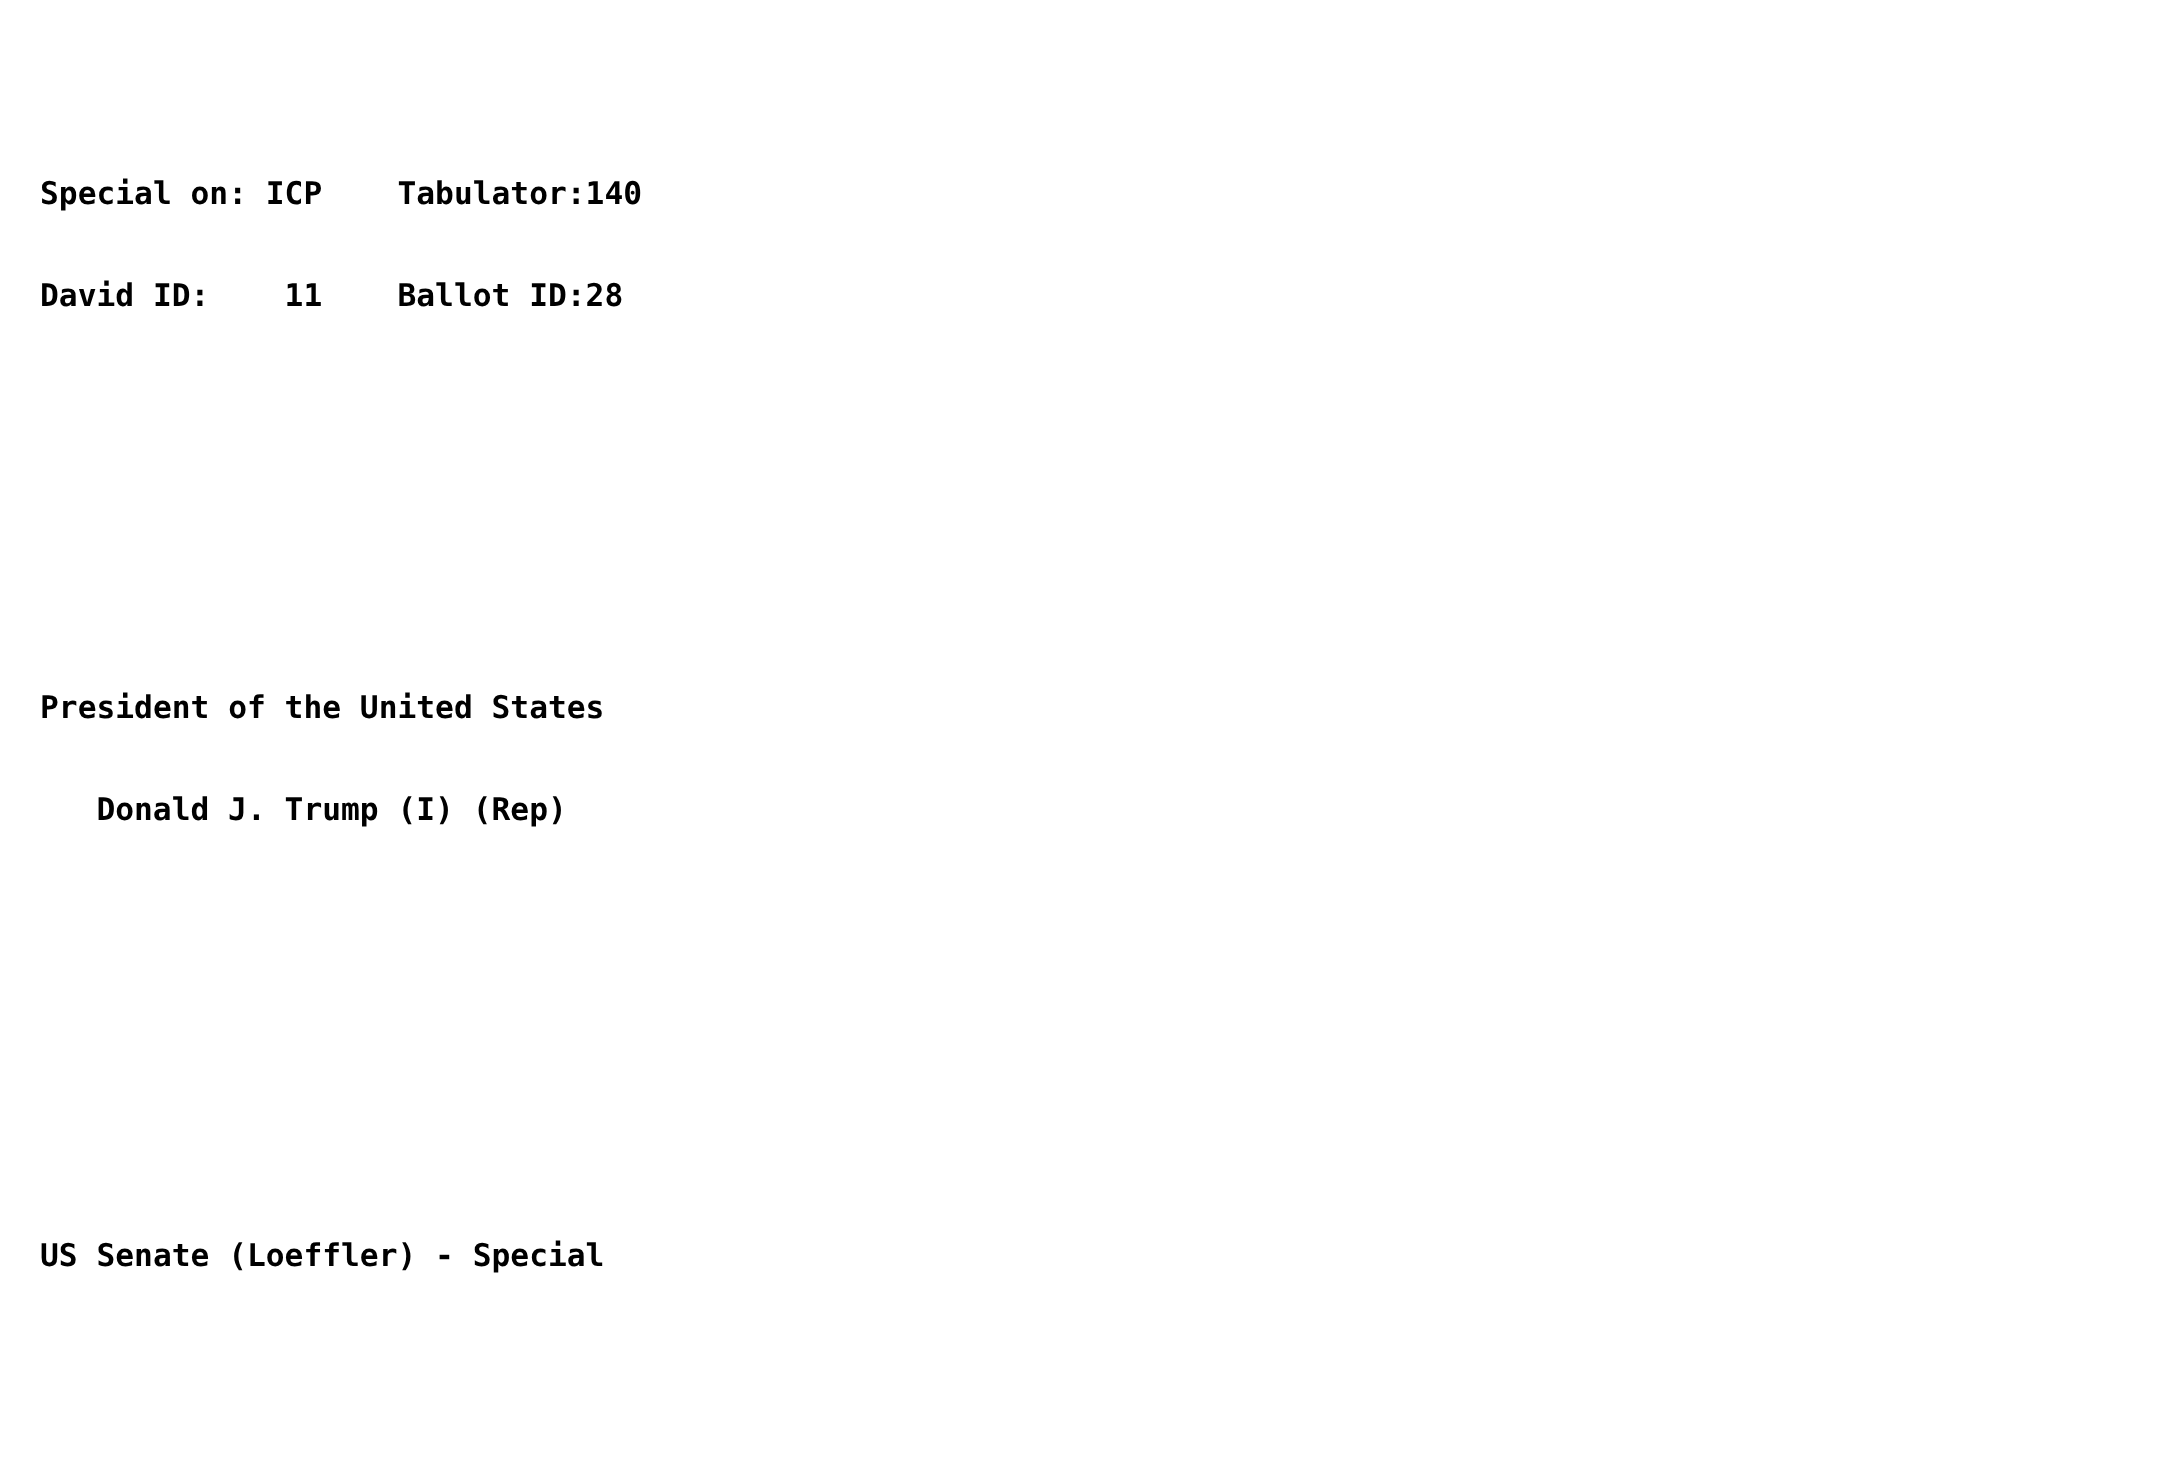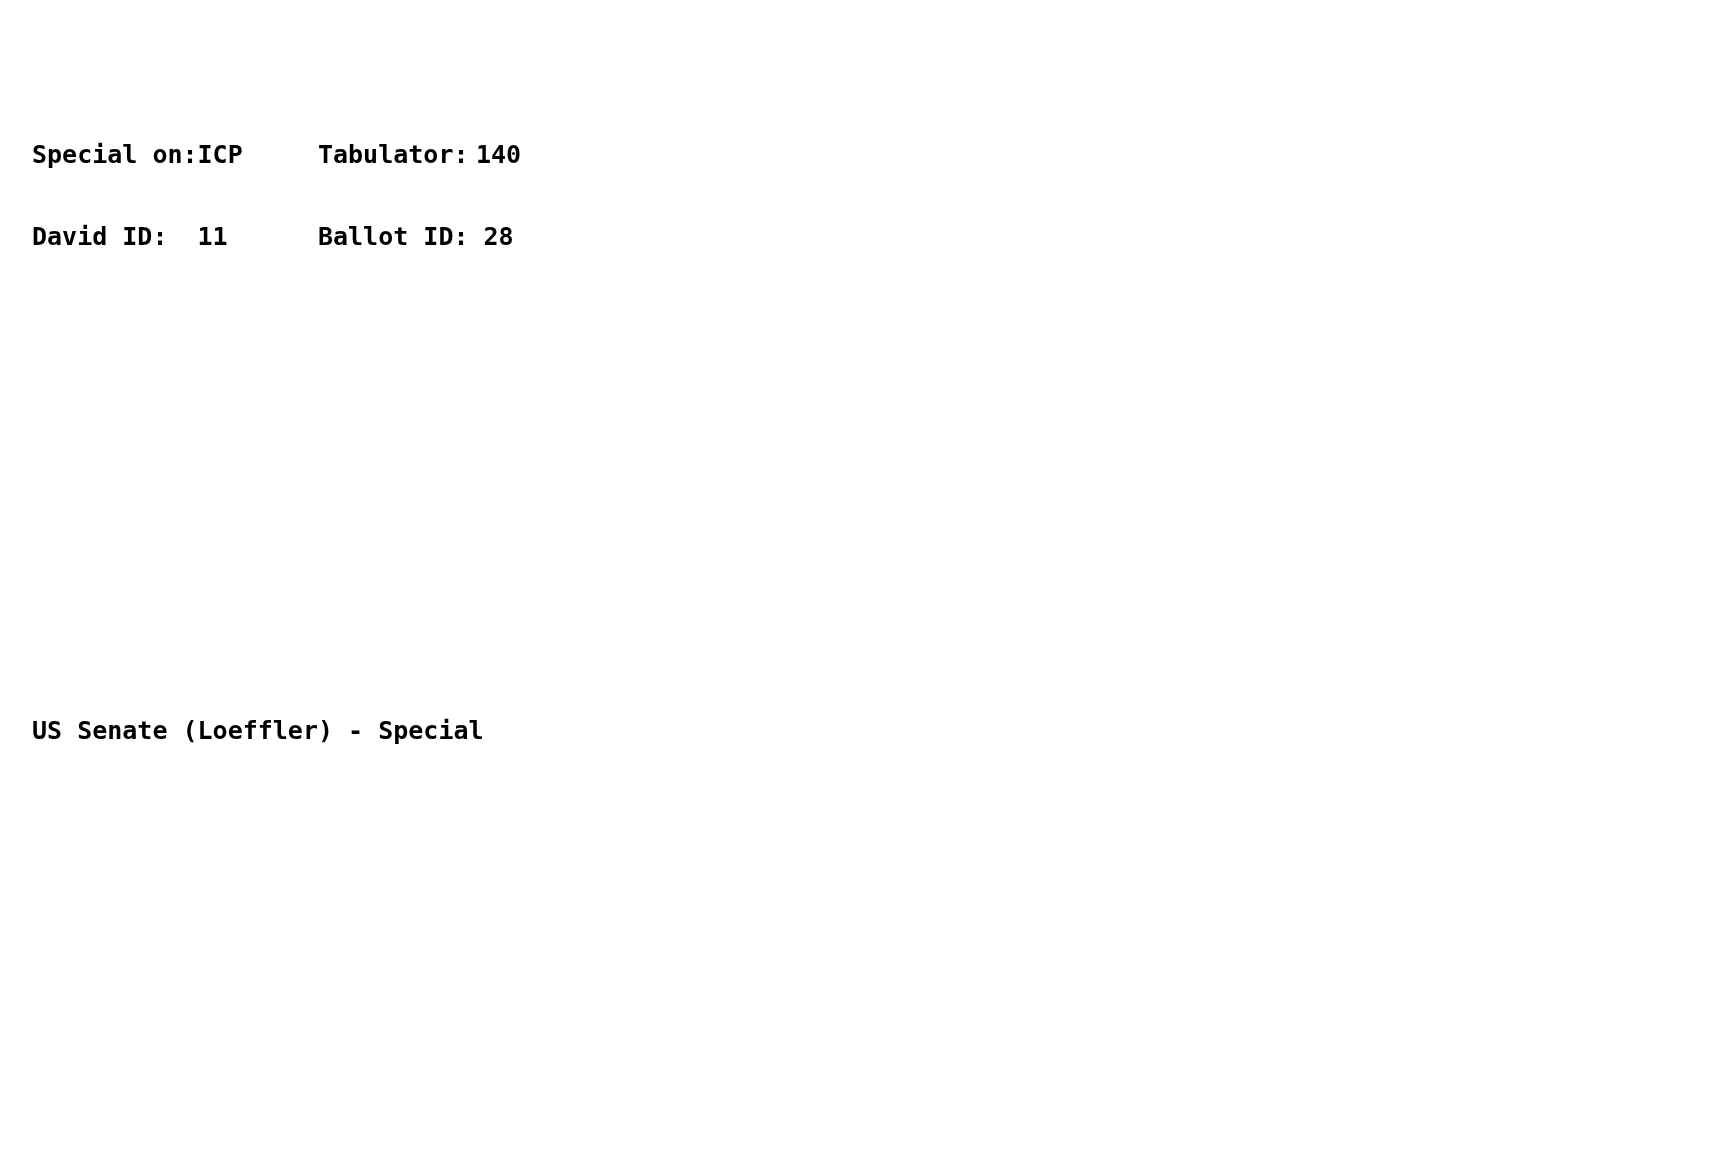--- a/index.html
+++ b/index.html
@@ -16,40 +16,44 @@
     font-family: "DejaVu Sans Mono", "Liberation Mono", monospace;
     font-size: 25px;
     font-weight: bold;
     line-height: 27.4px;
     color: #000000;
     white-space: pre;
   }
   .line { height: 27.4px; white-space: pre; }
   
   .label1 { display: inline-block; width: 11ch; text-align: left; }
-  .val-a  { display: inline-block; width: 4ch;  }
+  .val-a  { display: inline-block; width: 4ch;  text-align: right; }
   .label2 { display: inline-block; width: 10ch; margin-left: 4ch; text-align: center; }
-  .val-b  { display: inline-block; width: 4ch;  text-align: center; }
+  .val-b  { display: inline-block; width: 4ch;  text-align: left; }
   
   .contest-list { margin-top: 27.4px; }
   .contest-title { padding-left: 0; }
   .selection { padding-left: 3ch; }
 </style>
 </head>
 <body>
 
 <div class="report">
 
   <div class="header">
     <div class="line"><span class="label1">Special on:</span><span class="val-a">ICP</span><span class="label2">Tabulator:</span><span class="val-b">140</span></div>
     <div class="line"><span class="label1">David ID:</span><span class="val-a">11</span><span class="label2">Ballot ID:</span><span class="val-b">28</span></div>
   </div>
 
   <div class="contest-list">
 
+    <div>
+      <div class="line contest-title">President of the United States</div>
+      <div class="line selection">Donald J. Trump (I) (Rep)</div>
+    </div>
 
     <div>
     </div>
 
     <div>
       <div class="line contest-title">US Senate (Loeffler) - Special</div>
       
     </div>
 
     

